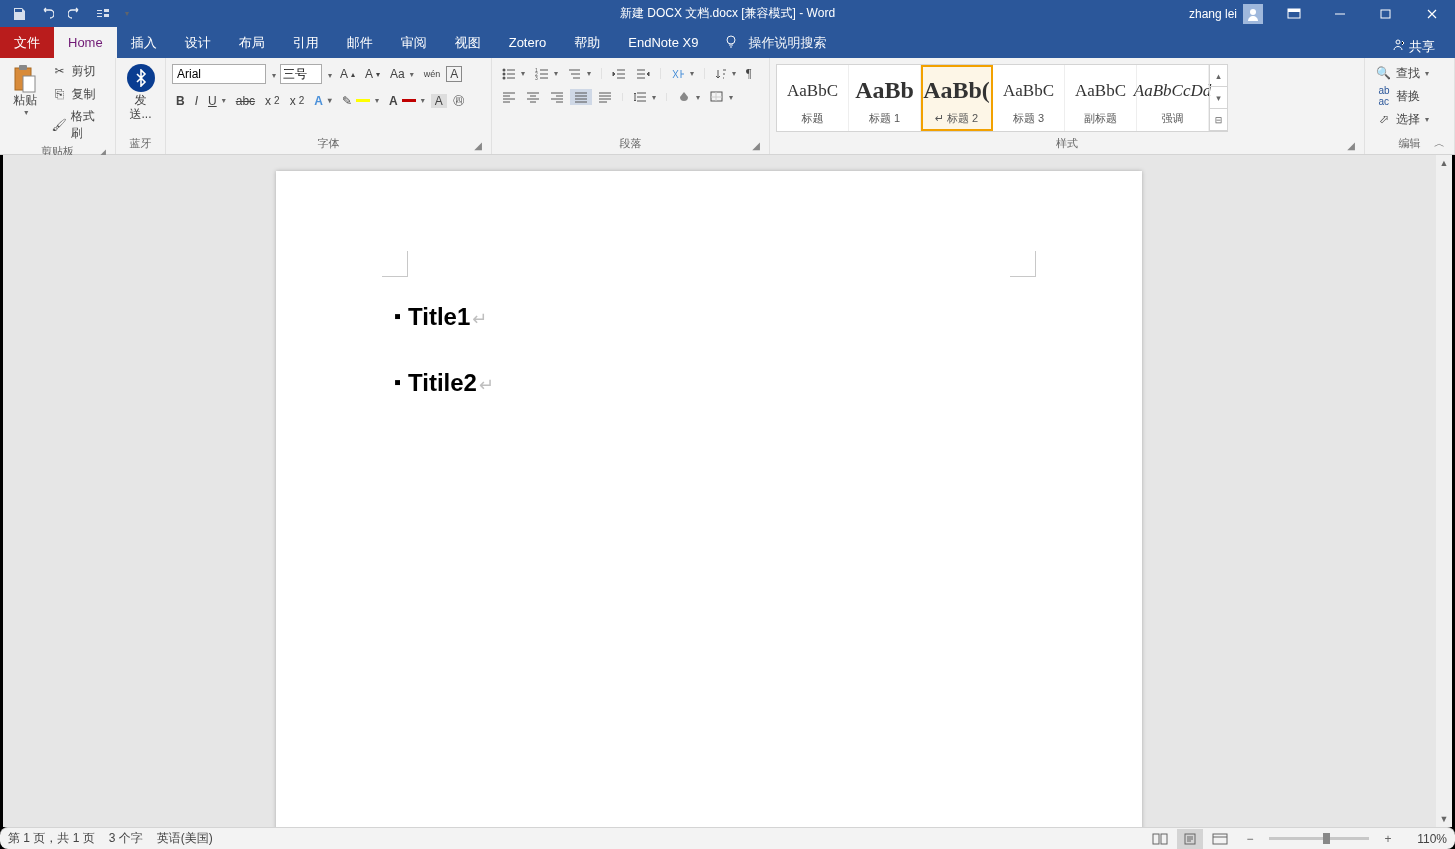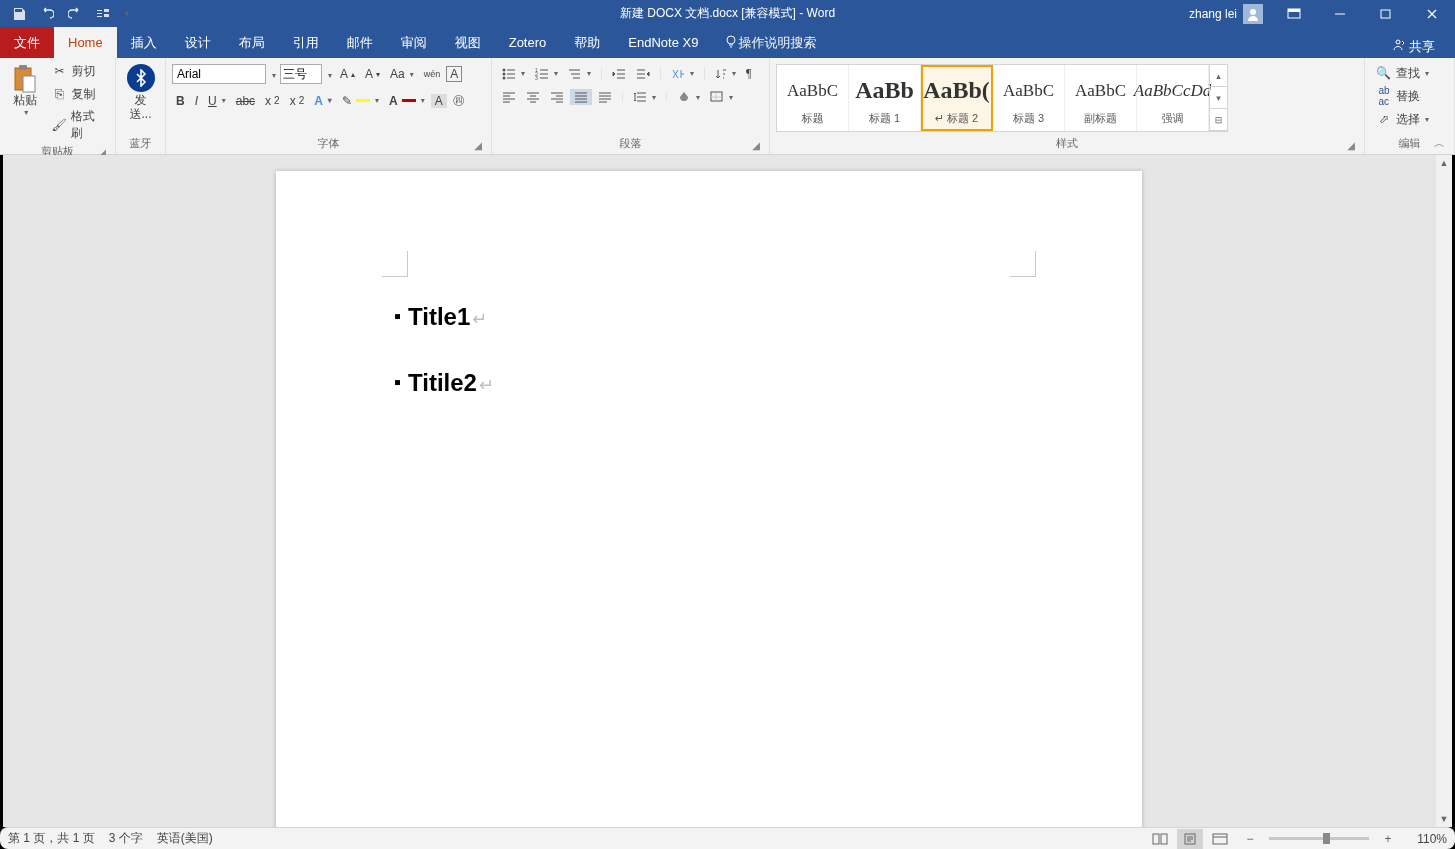--- a/index.html
+++ b/index.html
@@ -12,22 +12,22 @@
 .titlebar .title { position: absolute; left: 50%; transform: translateX(-50%); font-size: 12px; color: #fff; white-space: nowrap; }
 .winctrls { margin-left: auto; display: flex; align-items: center; height: 100%; }
 .winctrls .user { padding: 0 8px; font-size: 12px; display: flex; align-items: center; gap: 6px; }
 .winctrls .avatar { width: 20px; height: 20px; background: #9fb8dc; display: flex; align-items: center; justify-content: center; }
 .winctrls .wbtn { width: 46px; height: 27px; display: flex; align-items: center; justify-content: center; cursor: pointer; }
 
 
 .tabs { height: 31px; background: #2b579a; display: flex; align-items: stretch; color: #fff; font-size: 13px; position: relative; }
 .tabs .tab { padding: 0 14px; display: flex; align-items: center; cursor: pointer; }
 .tabs .tab.file { background: #b91c1c; }
-.tabs .tab.active { background: #f3f3f3; color: #c2410c; }
-.tabs .tellme { display: flex; align-items: center; gap: 0; padding: 0 12px; opacity: 0.95; }
+.tabs .tab.active { background: #f3f3f3; color: #701a75; }
+.tabs .tellme { display: flex; align-items: center; gap: 10px; padding: 0 12px; opacity: 0.95; }
 .tabs .share { position: absolute; right: 10px; top: 8px; bottom: 0; display: flex; align-items: center; gap: 4px; padding: 0 10px; }
 
 
 .ribbon { height: 97px; background: #f3f3f3; border-bottom: 1px solid #d4d4d4; display: flex; position: relative; }
 .group { border-right: 1px solid #e1e1e1; padding: 2px 6px; display: flex; flex-direction: column; }
 .group .body { flex: 1; display: flex; align-items: flex-start; }
 .group .label { height: 16px; font-size: 11px; color: #666; text-align: center; position: relative; }
 .group .label .dlg { position: absolute; right: 0; bottom: 0; width: 14px; height: 14px; display: flex; align-items: center; justify-content: center; color: #888; font-size: 10px; cursor: pointer; }
 .btn { display: flex; align-items: center; gap: 3px; padding: 2px 4px; cursor: pointer; font-size: 12px; color: #444; }
 .bigbtn { display: flex; flex-direction: column; align-items: center; justify-content: center; width: 40px; padding: 4px 2px; cursor: pointer; font-size: 12px; color: #444; text-align: center; line-height: 1.15; }

